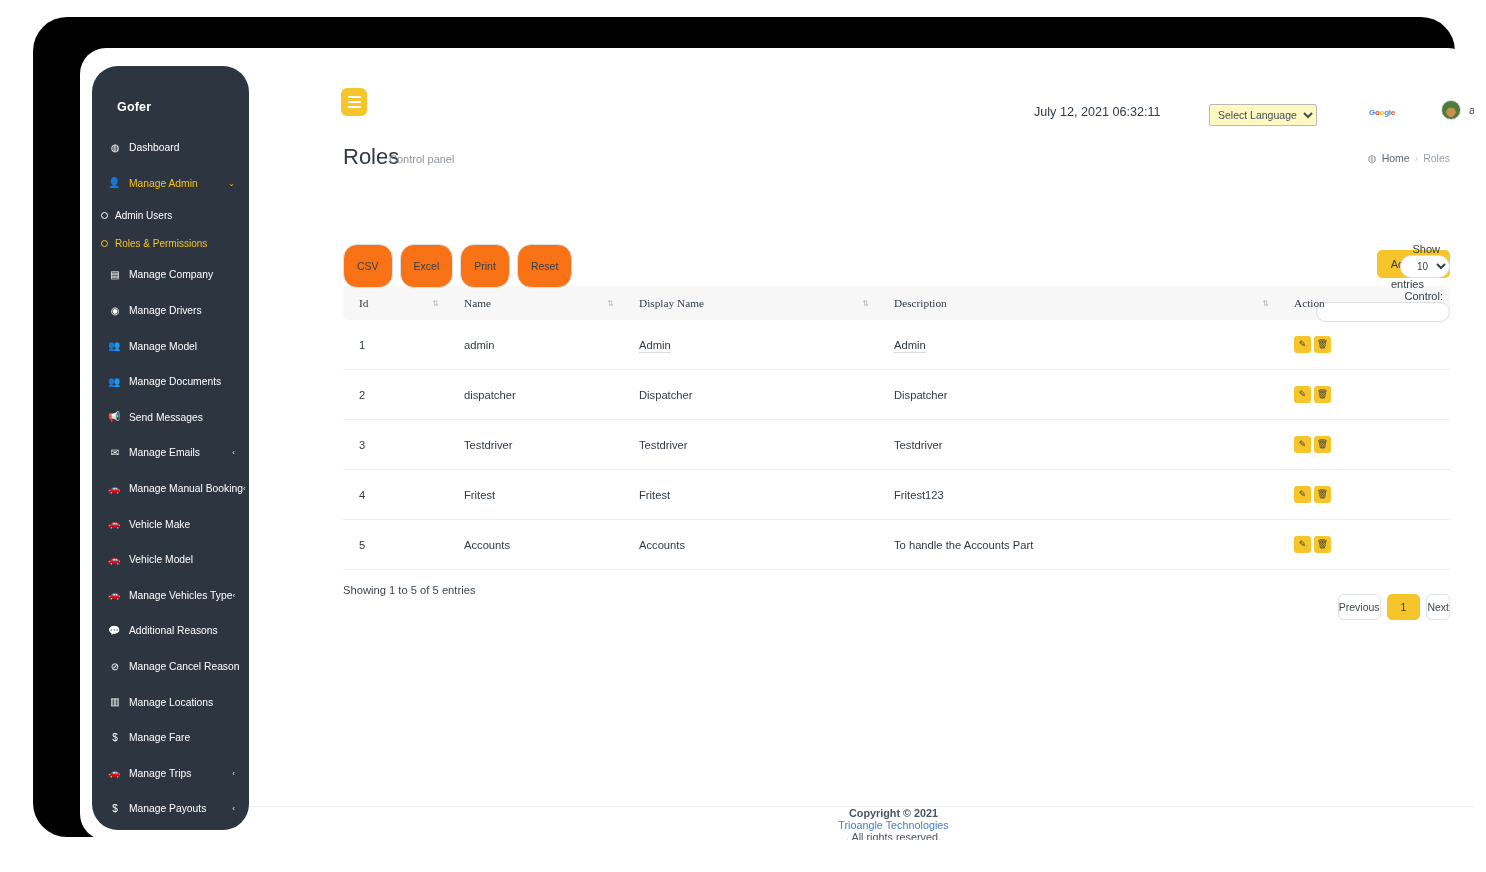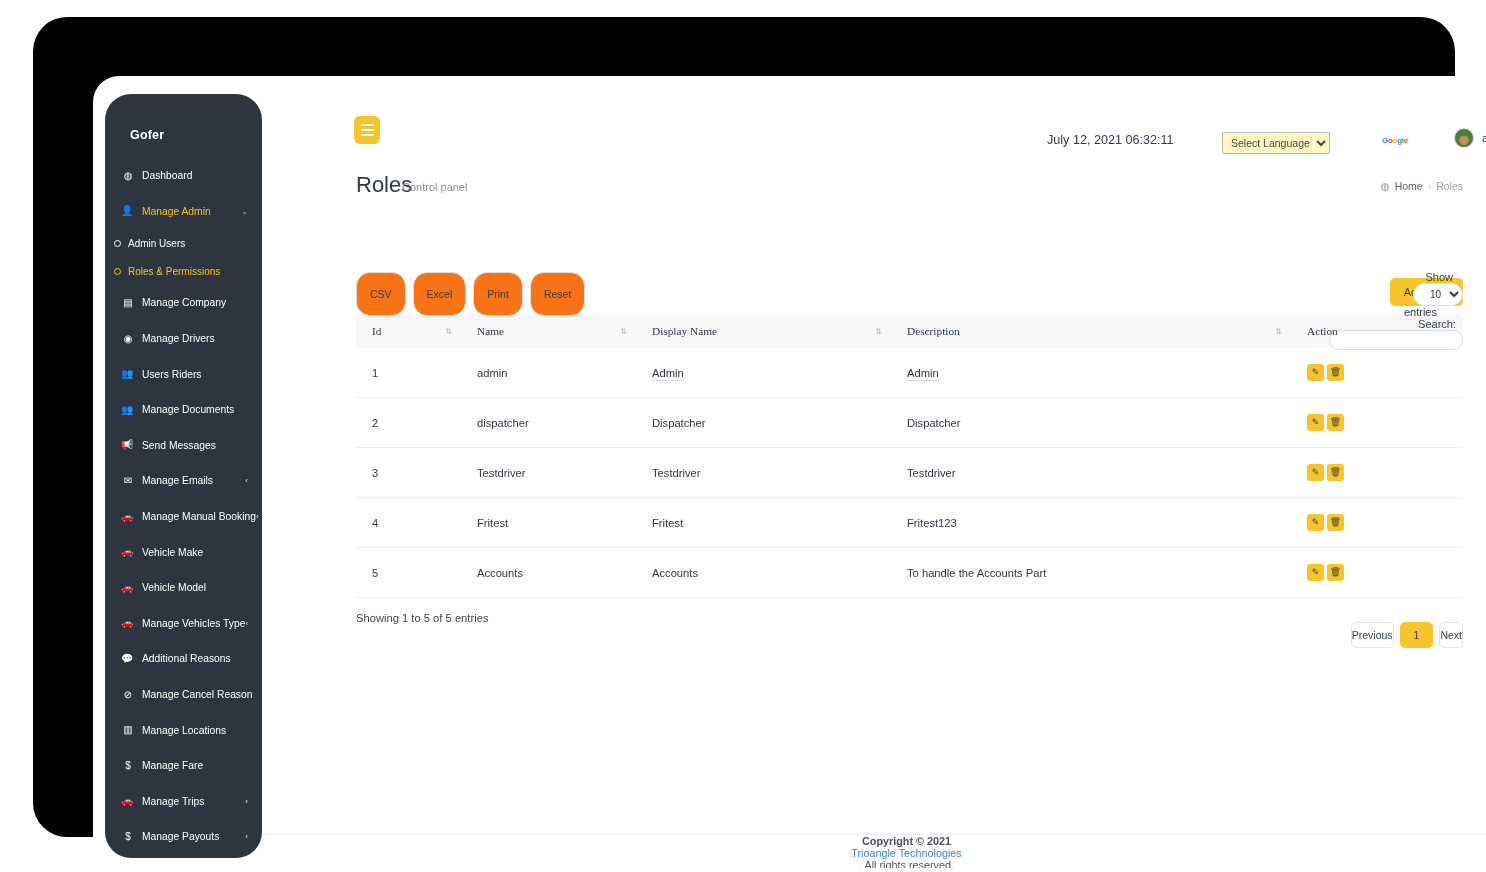--- a/index.html
+++ b/index.html
@@ -12,26 +12,25 @@
   
   #device-frame {
     position: absolute;
     left: 33px; top: 17px;
     width: 1422px; height: 820px;
     background: #000000;
     border-radius: 34px;
   }
   #screen {
     position: absolute;
-    left: 60px; top: 31px;
+    left: 47px; top: 31px;
     width: 1394px; height: 792px;
     background: #ffffff;
     border-radius: 26px;
     overflow: hidden;
-    margin-top: 28px;
   }
   
   #sidebar {
     position: absolute;
     left: 12px; top: 18px;
     width: 157px; height: 764px;
     background: #2d3540;
     border-radius: 26px 26px 26px 26px;
     overflow: hidden;
   }
@@ -330,21 +329,21 @@
         <div class="nav-item">
           <span class="nav-icon">▤</span>
           <span class="nav-label">Manage Company</span>
         </div>
         <div class="nav-item">
           <span class="nav-icon">◉</span>
           <span class="nav-label">Manage Drivers</span>
         </div>
         <div class="nav-item">
           <span class="nav-icon">👥</span>
-          <span class="nav-label">Users Riders</span>
+          <span class="nav-label">Manage Model</span>
         </div>
         <div class="nav-item">
           <span class="nav-icon">👥</span>
           <span class="nav-label">Manage Documents</span>
         </div>
         <div class="nav-item">
           <span class="nav-icon">📢</span>
           <span class="nav-label">Send Messages</span>
         </div>
         <div class="nav-item">
@@ -440,21 +439,21 @@
             <button class="export-btn">Excel</button>
             <button class="export-btn">Print</button>
             <button class="export-btn">Reset</button>
           </div>
           <div id="table-controls">
             <span id="show-label">Show</span>
             <select id="length-select">
               <option>10</option>
             </select>
             <span id="entries-label">entries</span>
-            <span id="search-label">Search:</span>
+            <span id="search-label">Control:</span>
             <input id="search-input" type="text" placeholder="" style="">
           </div>
         </div>
 
         <table>
           <thead>
             <tr>
               <th style="width:105px">
                 <span>Id</span>
                 <span class="sort-ic">⇅</span>

